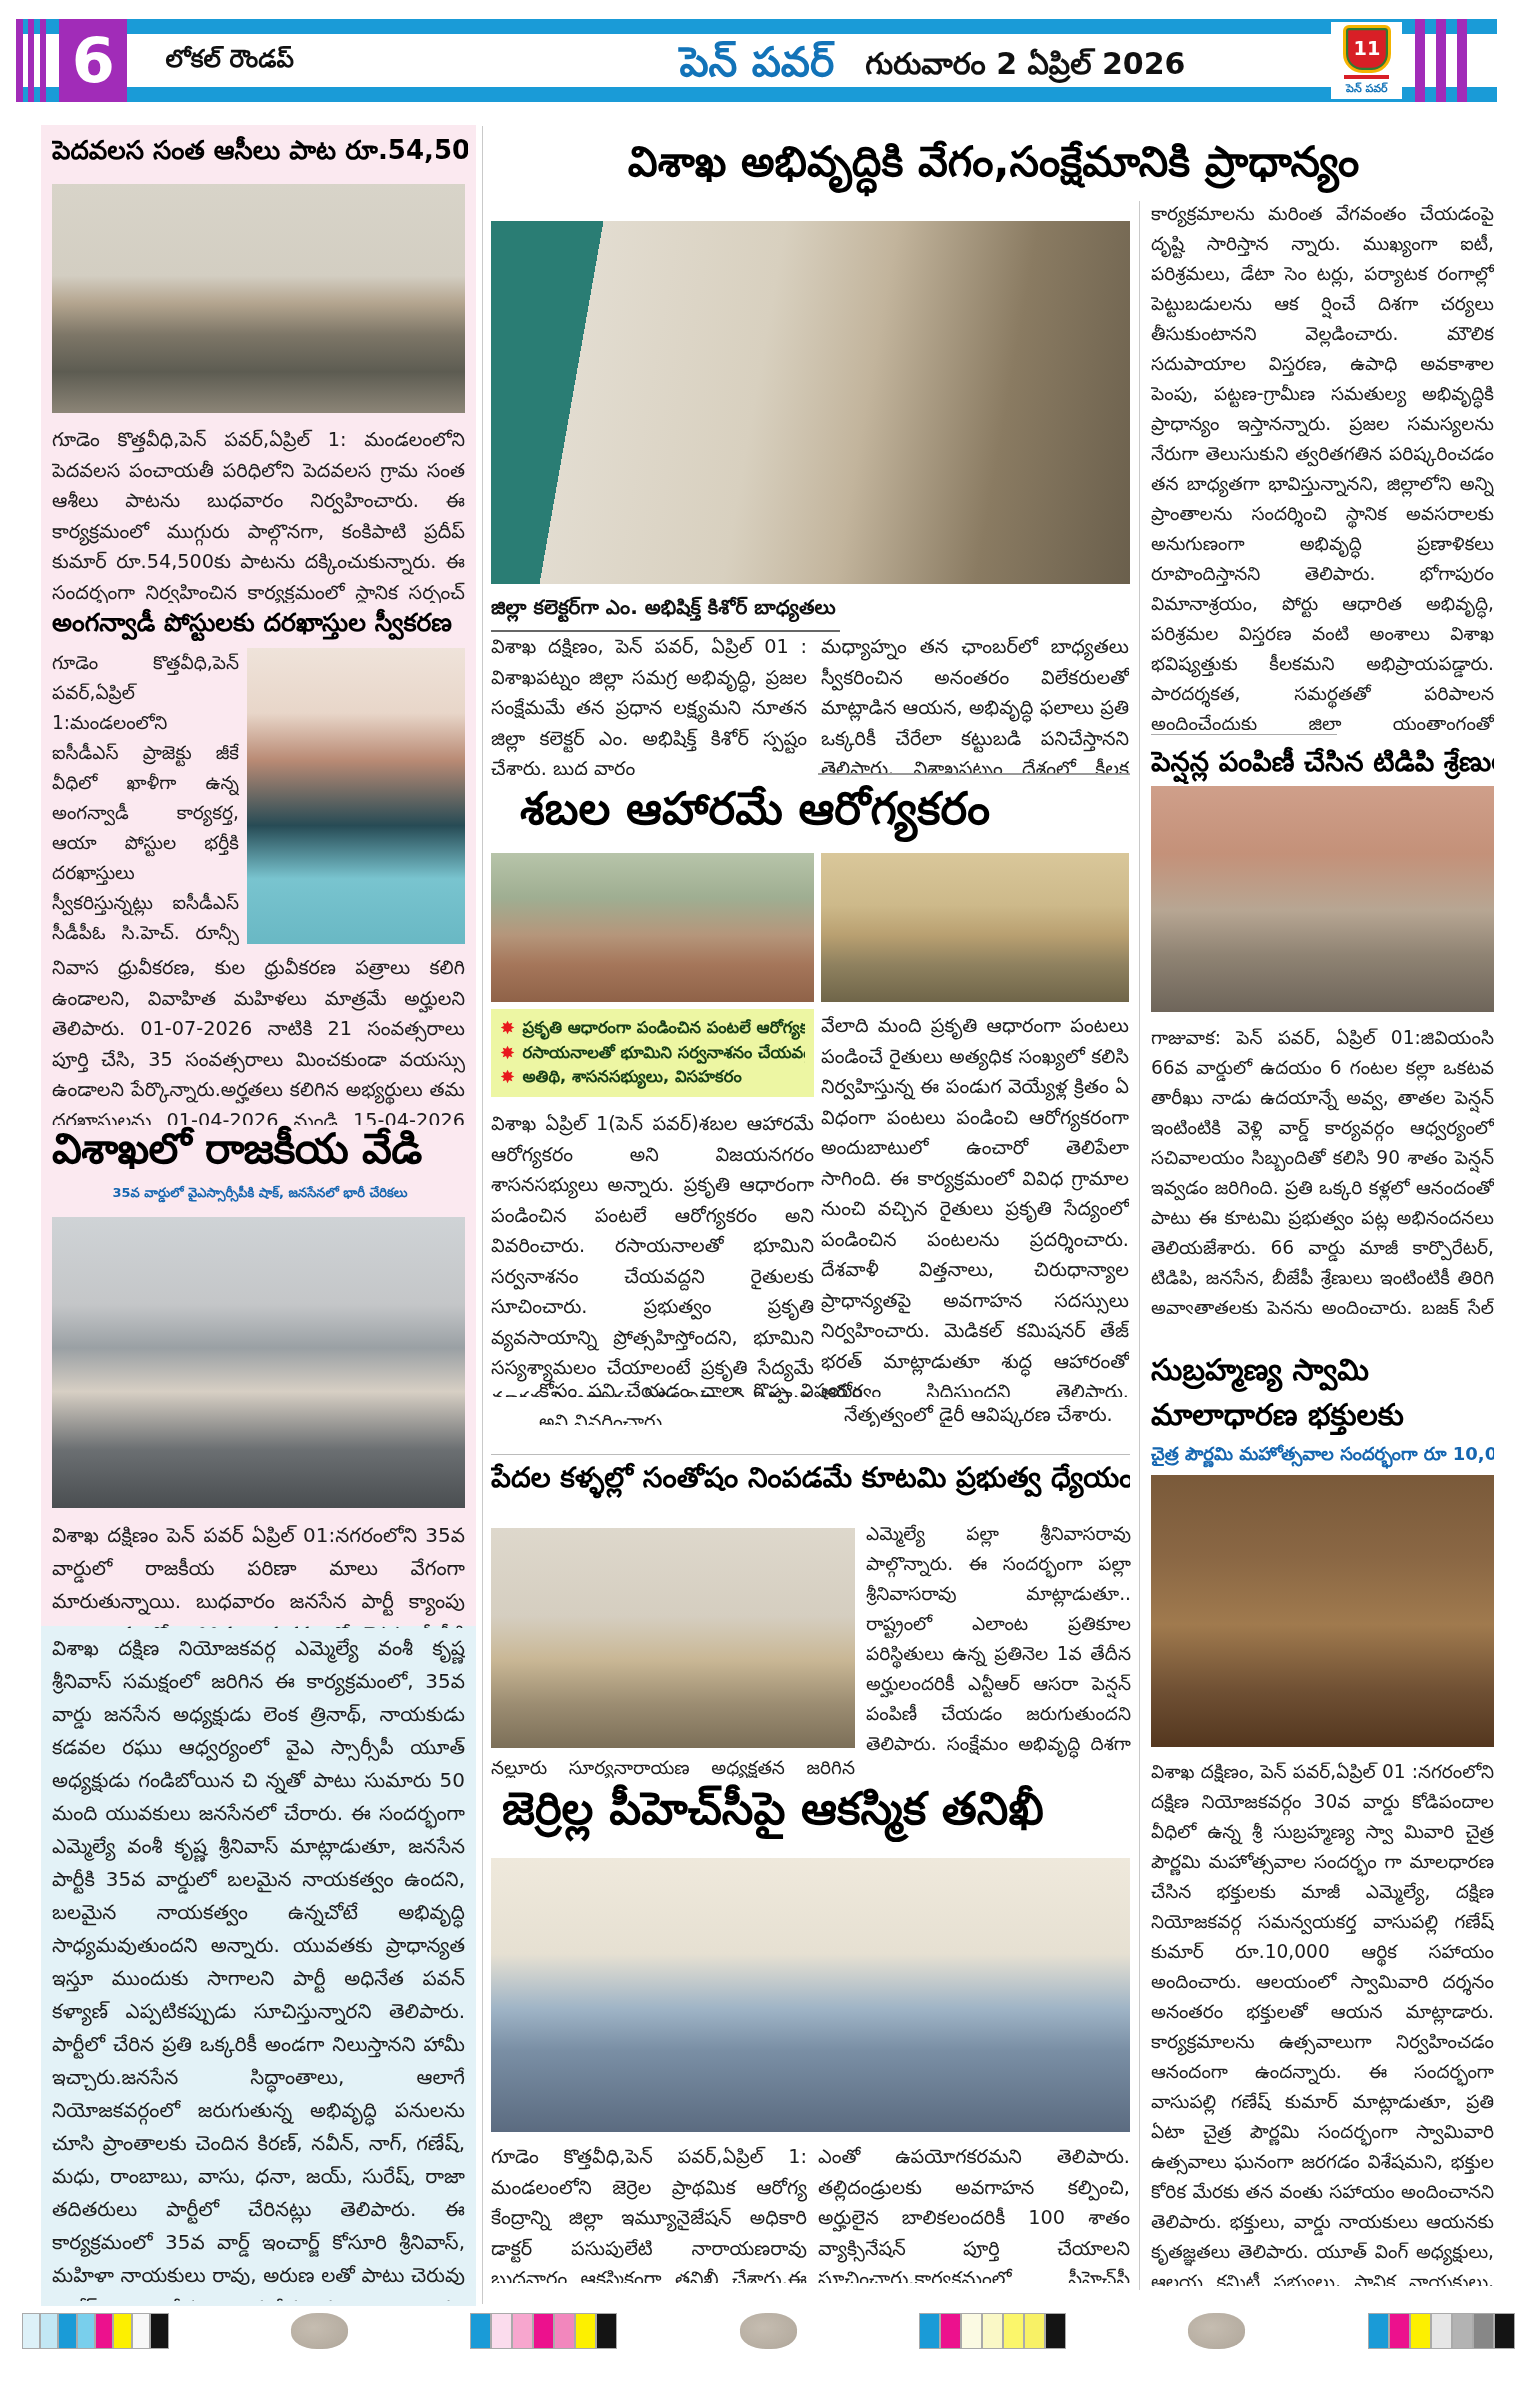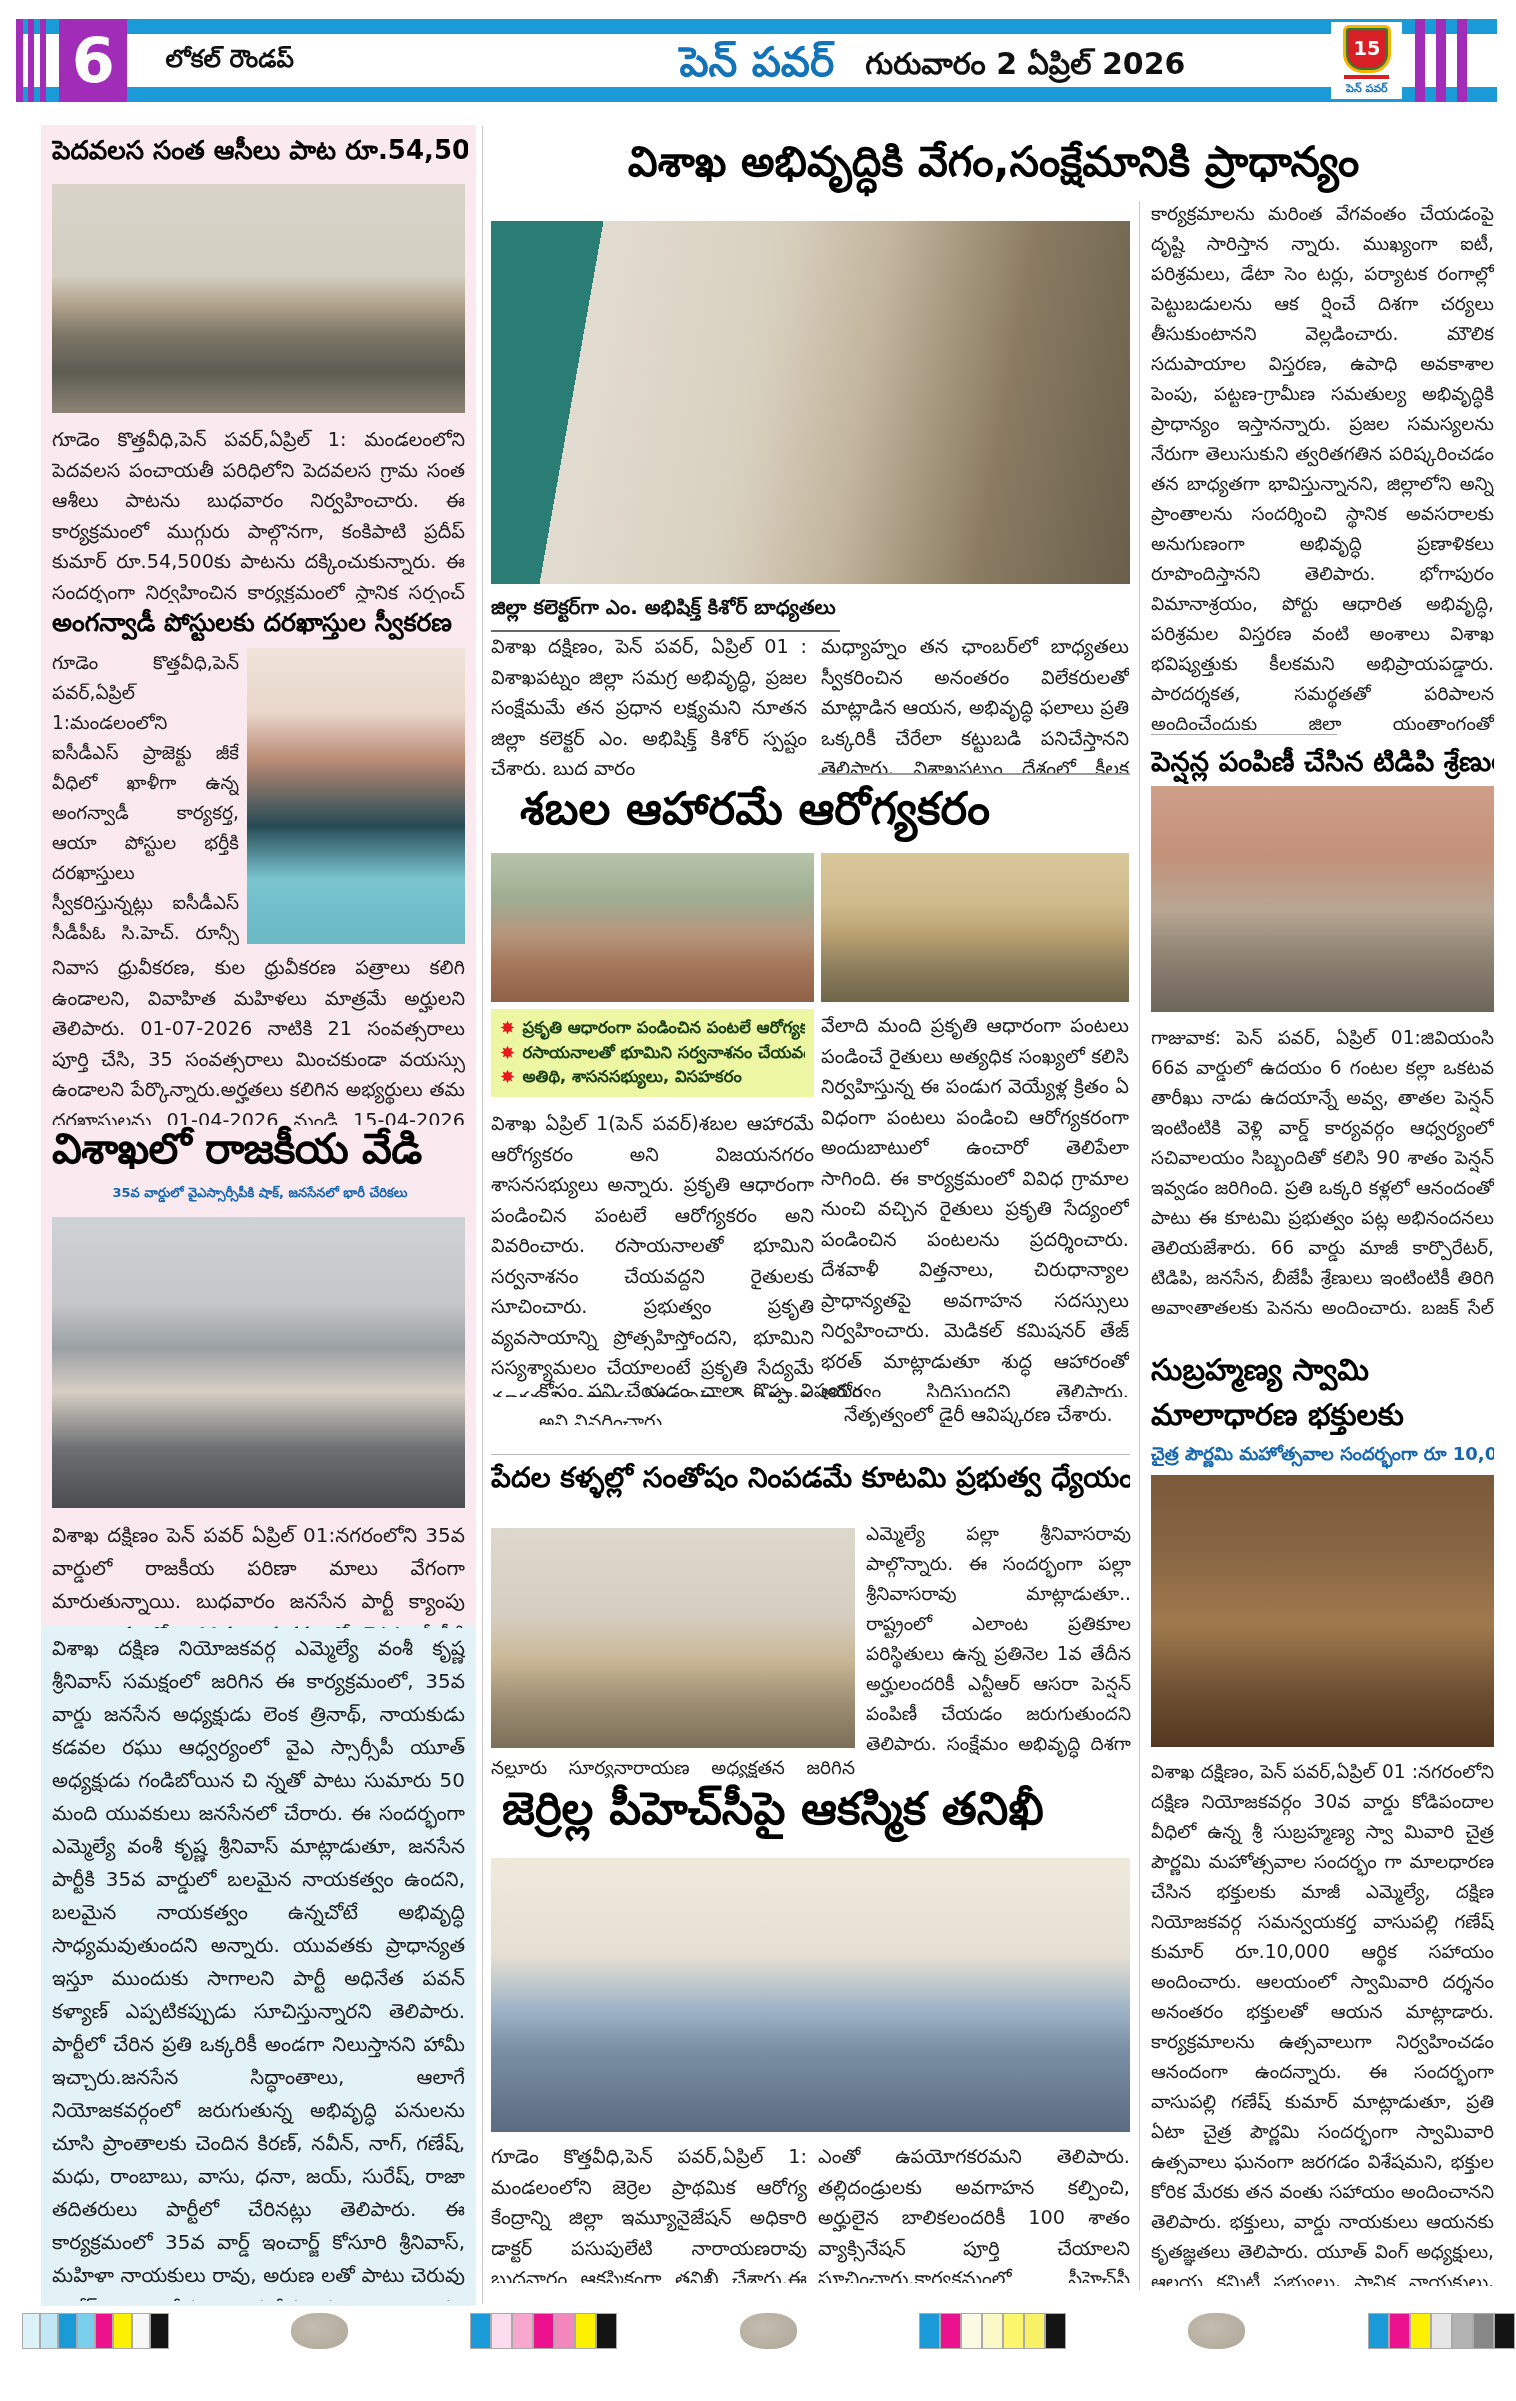--- a/index.html
+++ b/index.html
@@ -69,21 +69,21 @@
   <header class="hdr">
     <div class="bar top"></div>
     <div class="bar bot"></div>
     <div class="lstripes"></div>
     <div class="pgnum">6</div>
     <div class="seclabel">లోకల్ రౌండప్</div>
     <div class="masthead">పెన్ పవర్</div>
     <div class="eddate">గురువారం  2 ఏప్రిల్ 2026</div>
     <div class="logo">
       <div class="shield">
-          <span>15</span>
+          <span>11</span>
         </div>
       <div class="ribbon"></div>
       <div class="lname">పెన్ పవర్</div>
     </div>
     <div class="rstripes"></div>
   </header>
 
   <div class="bg-pink"></div>
   <div class="bg-blue"></div>
   <div class="vrule" style="left:482px;top:126px;height:2178px;"></div>

